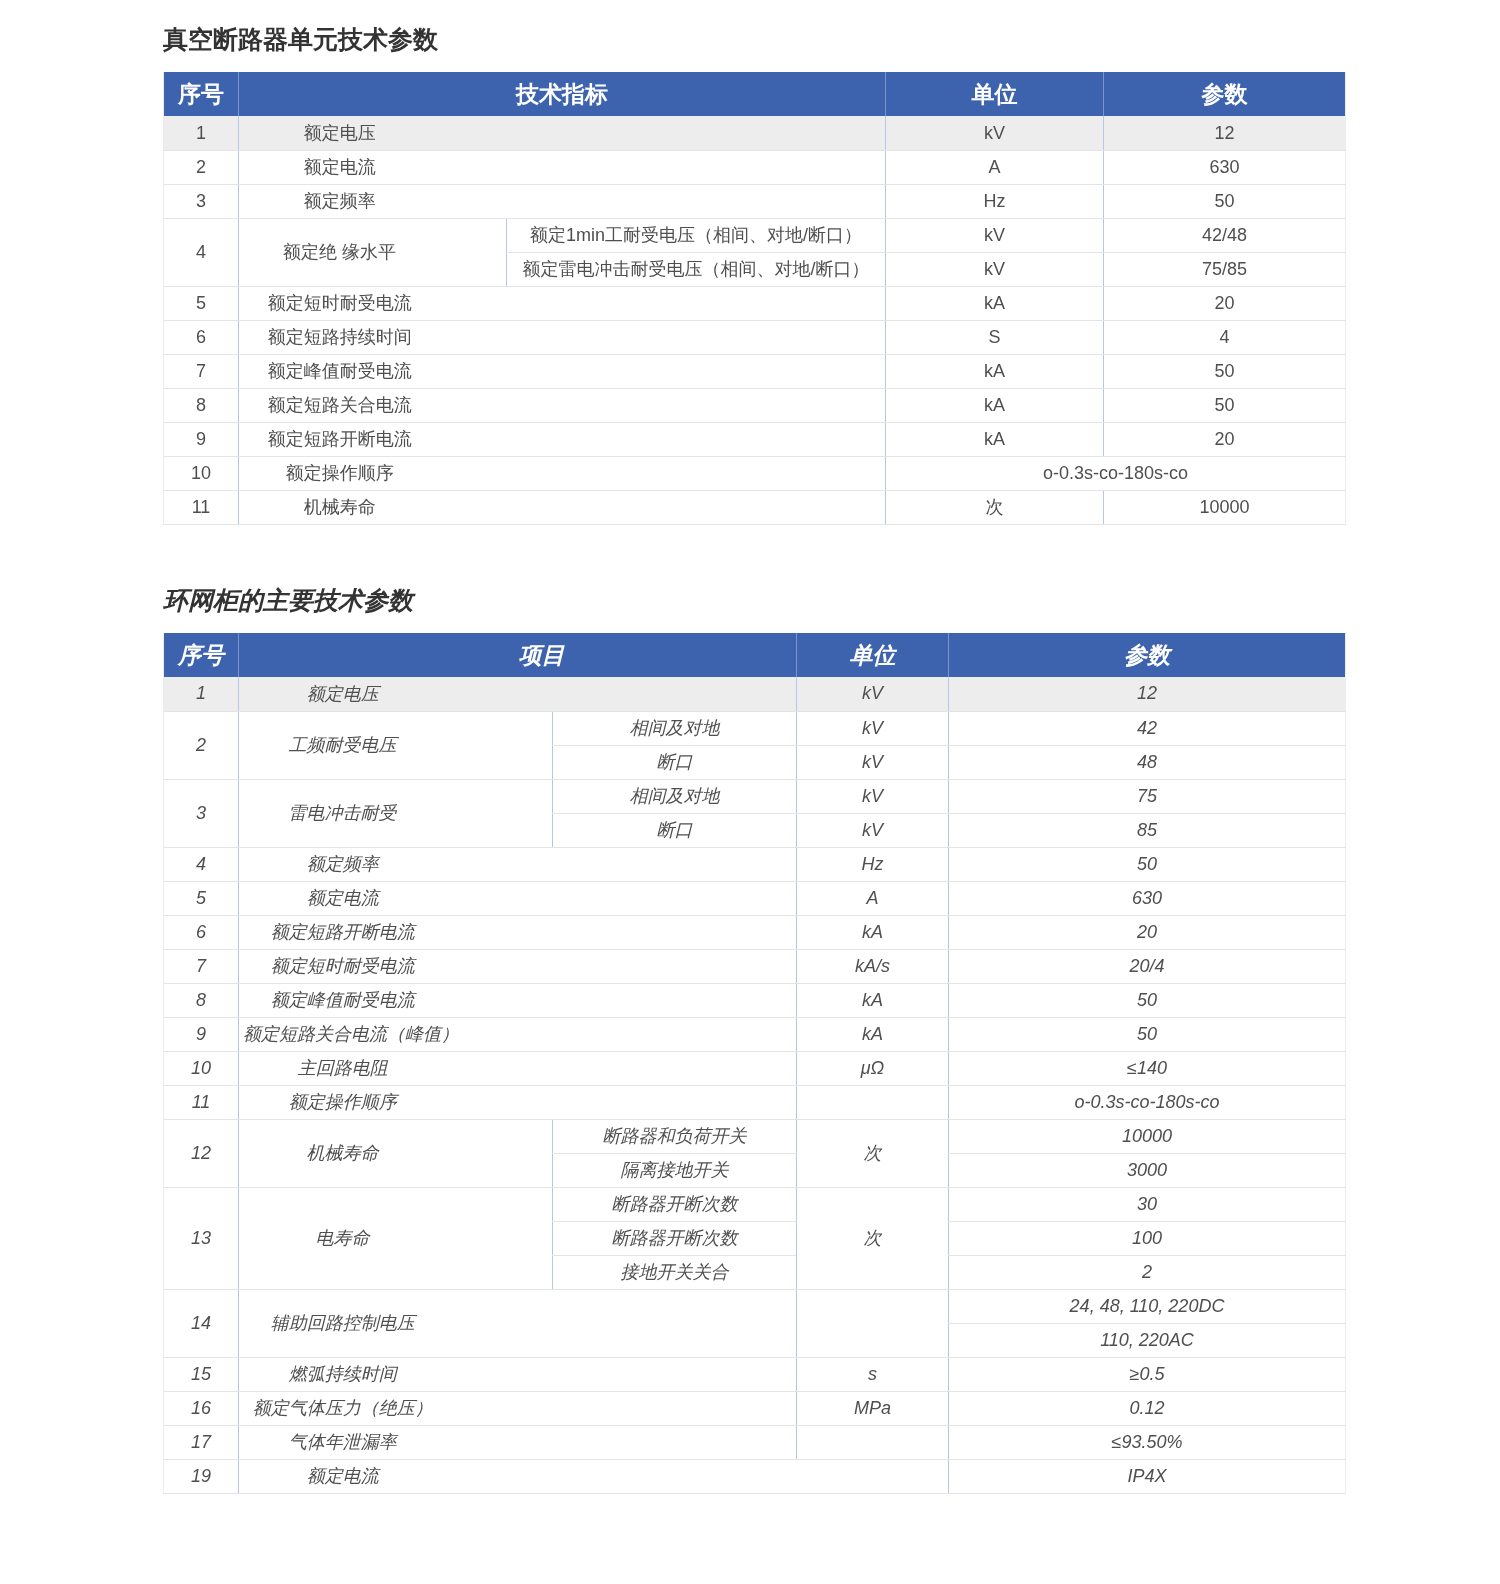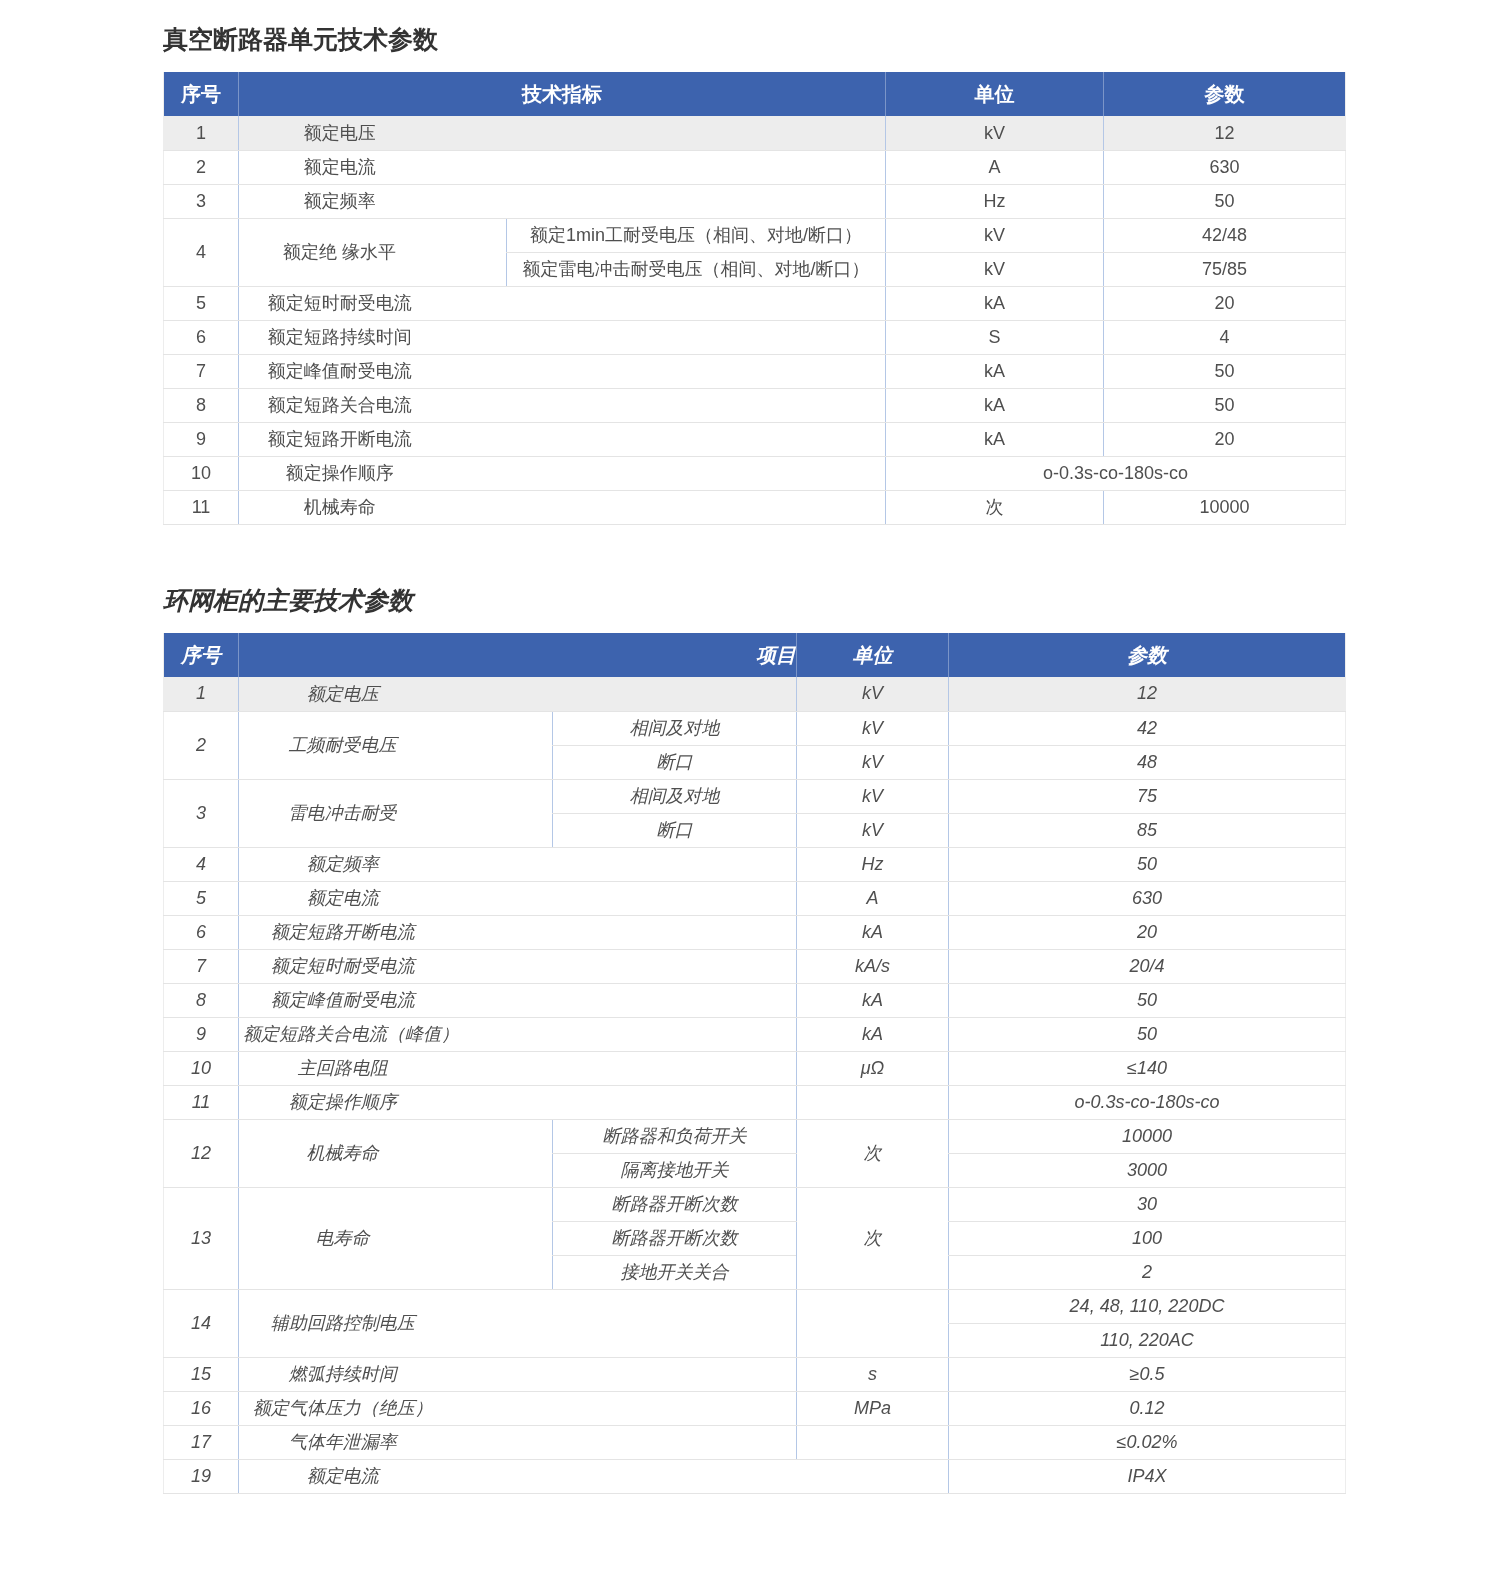--- a/index.html
+++ b/index.html
@@ -24,26 +24,26 @@
     font-weight:600;color:var(--title);
   }
   .block2{margin-top:60px;font-style:italic;}
   table.spec{
     border-collapse:collapse;table-layout:fixed;
     width:1182px;
     border:1px solid #ededed;border-top:none;
   }
   table.spec th{
     background:var(--header-bg);color:var(--header-text);
-    height:44px;font-size:20px;font-weight:600;
+    height:44px;font-size:23px;font-weight:600;
     text-align:center;padding:0;
     border-left:1px solid rgba(255,255,255,0.32);
   }
   table.spec th:first-child{border-left:none;}
-  table.spec th.left{text-align:right;padding-left:48px;}
+  table.spec th.left{text-align:center;padding-left:48px;}
   table.spec td{
     height:34px;padding:0 4px;
     border-bottom:1px solid var(--h-border);
     font-size:18px;color:var(--text);text-align:center;
     overflow:hidden;white-space:nowrap;
   }
   tr.alt td{background:var(--alt-row-bg);}
   td.label,td.sub,td.unit,td.param{border-left:1px solid var(--v-border);}
   td.nobl{border-left:none;}
   .t1 td.label{padding-right:70px;}
@@ -314,21 +314,21 @@
             <td class="label">额定气体压力（绝压）</td>
             <td class="spacer"></td>
             <td class="unit">MPa</td>
             <td class="param">0.12</td>
           </tr>
           <tr>
             <td class="num">17</td>
             <td class="label">气体年泄漏率</td>
             <td class="spacer"></td>
             <td class="unit"></td>
-            <td class="param">≤0.02%</td>
+            <td class="param">≤93.50%</td>
           </tr>
           <tr>
             <td class="num">19</td>
             <td class="label">额定电流</td>
             <td class="spacer"></td>
             <td class="unit nobl"></td>
             <td class="param">IP4X</td>
           </tr>
         </tbody>
     </table>

